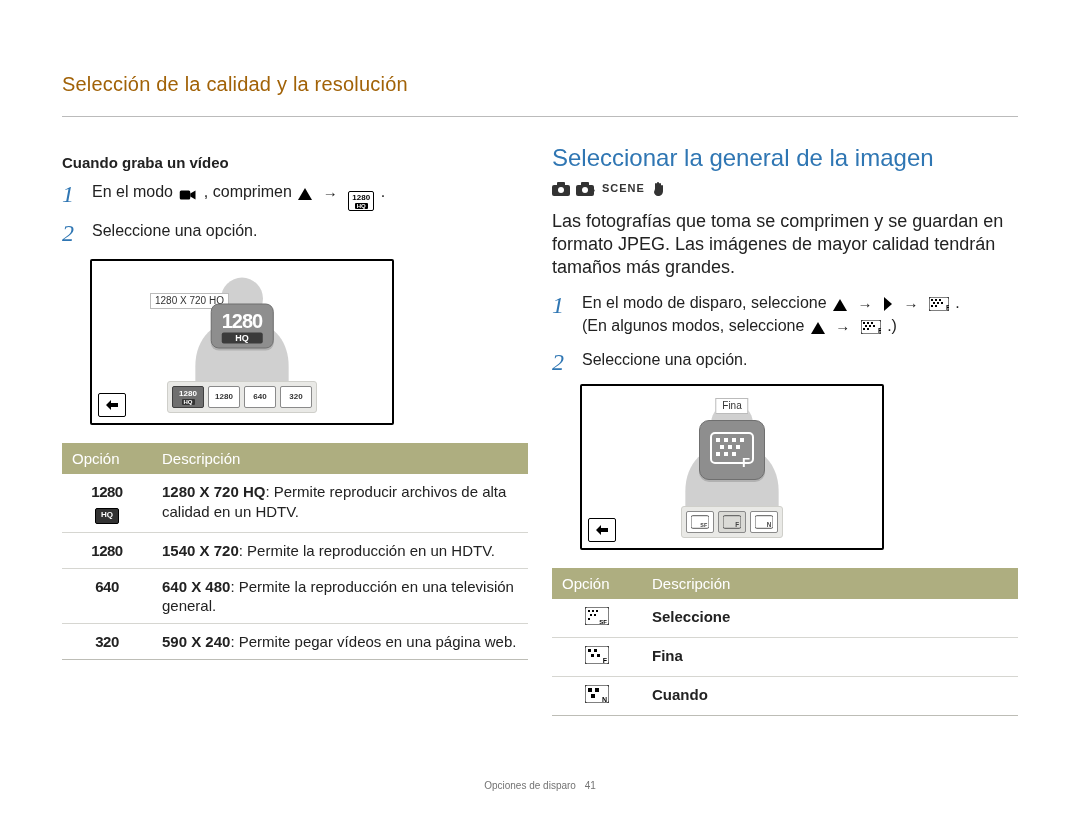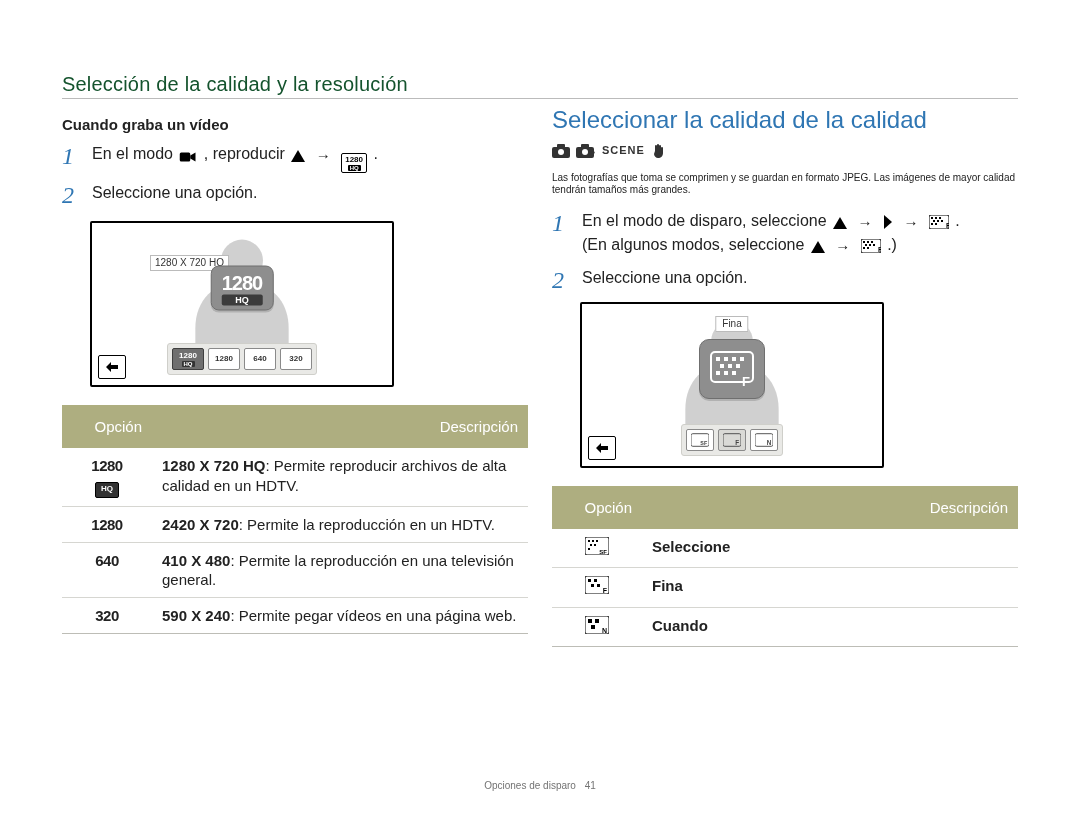--- a/index.html
+++ b/index.html
@@ -11,38 +11,38 @@
     --olive:#aeae80;
     --rule:#bbb;
     --thin:#d6d6d1;
     --offwhite:#e9e9e6;
   }
   html,body{margin:0;padding:0;background:#fff;color:var(--text);
     font-family:Helvetica,Arial,sans-serif;font-size:15px;line-height:1.28;}
   .page{width:var(--page-w);height:var(--page-h);position:relative;
     box-sizing:border-box;padding:72px 62px 0 62px;}
   .page-header{font-family:"Helvetica Neue",Helvetica,Arial,sans-serif;
-    font-weight:300;font-size:20px;color:#14532d;letter-spacing:.2px;
-    border-bottom:1px solid var(--rule);padding-bottom:0;margin-bottom:6px;}
+    font-weight:300;font-size:20px;color:#a16207;letter-spacing:.2px;
+    border-bottom:1px solid var(--rule);padding-bottom:18px;margin-bottom:26px;}
   .cols{display:flex;gap:24px;}
   .col{flex:1 1 0;min-width:0;}
   .subhead{font-weight:700;margin:10px 0 10px;}
   .steps{margin:0;padding:0;list-style:none;}
   .steps li{display:flex;gap:10px;align-items:flex-start;margin:6px 0 10px;}
   .stepnum{font:italic 24px/1 Georgia,"Times New Roman",serif;color:var(--blue);width:20px;flex:0 0 auto;}
   .steptext{flex:1 1 auto;font-size:16px;}
   .inline-icon{display:inline-block;vertical-align:-3px;margin:0 2px;}
   .arrow{display:inline-block;margin:0 4px;font-size:15px;}
   .h2{color:var(--blue);font-weight:400;font-size:24px;margin:0 0 8px;}
   .mode-icons{display:flex;gap:6px;margin:4px 0 8px;color:#333;}
-  .body{font-size:10px;margin:2px 0 14px;}
+  .body{font-size:18px;margin:2px 0 14px;}
   
   table{border-collapse:collapse;width:100%;font-size:15px;}
-  thead th{background:var(--olive);color:#fff;font-weight:400;text-align:right;
-    padding:12px 10px;}
+  thead th{background:var(--olive);color:#fff;font-weight:400;text-align:left;
+    padding:6px 10px;}
   thead th:first-child{width:70px;}
   tbody td{padding:8px 10px;border-bottom:1px solid var(--thin);vertical-align:top;}
   tbody tr:last-child td{border-bottom:1px solid #bdbdb6;}
   .opt-cell{text-align:center;}
   
   .preview{position:relative;border:2px solid #000;border-radius:2px;
     background:#fff;overflow:hidden;}
   .preview.left{width:300px;height:162px;margin:14px 0 18px 28px;}
   .preview.right{width:300px;height:162px;margin:8px 0 18px 28px;}
   .silhouette{position:absolute;left:50%;top:50%;transform:translate(-50%,-56%);
@@ -104,21 +104,21 @@
         <li>
           <span class="stepnum">1</span>
           <span class="steptext">
             <span>En el modo</span>
             <span class="inline-icon">
               <svg class="mini" viewBox="0 0 24 18">
                   <rect x="1" y="3" width="14" height="12" rx="2" fill="#000"></rect>
                   <path d="M15 7l7-4v12l-7-4z" fill="#000"></path>
                 </svg>
             </span>
-            <span>, reproducir</span>
+            <span>, comprimen</span>
             <span class="inline-icon">
               <svg width="14" height="12" viewBox="0 0 14 12">
                   <path d="M7 0l7 12H0z" fill="#000"></path>
                 </svg>
             </span>
             <span class="arrow">→</span>
             <span class="inline-icon mini-res">
               <span class="a">1280</span>
                 <span class="b">HQ</span>
             </span>
@@ -180,45 +180,45 @@
             </td>
             <td>
               <span class="bold">1280 X 720 HQ</span><span>: Permite reproducir archivos de alta calidad en un HDTV.</span>
             </td>
           </tr>
           <tr>
             <td class="opt-cell">
               <span class="opt-label">1280</span>
             </td>
             <td>
-              <span class="bold">2420 X 720</span><span>: Permite la reproducción en un HDTV.</span>
+              <span class="bold">1540 X 720</span><span>: Permite la reproducción en un HDTV.</span>
             </td>
           </tr>
           <tr>
             <td class="opt-cell">
               <span class="opt-label">640</span>
             </td>
             <td>
-              <span class="bold">410 X 480</span><span>: Permite la reproducción en una televisión general.</span>
+              <span class="bold">640 X 480</span><span>: Permite la reproducción en una televisión general.</span>
             </td>
           </tr>
           <tr>
             <td class="opt-cell">
               <span class="opt-label">320</span>
             </td>
             <td>
               <span class="bold">590 X 240</span><span>: Permite pegar vídeos en una página web.</span>
             </td>
           </tr>
         </tbody>
       </table>
     </div>
 
     <div class="col">
-      <h2 class="h2">Seleccionar la calidad de la calidad</h2>
+      <h2 class="h2">Seleccionar la general de la imagen</h2>
       <div class="mode-icons">
         <span><svg width="18" height="14" viewBox="0 0 18 14">
               <rect x="0" y="3" width="18" height="11" rx="2" fill="#333"></rect>
               <rect x="5" y="0" width="8" height="4" rx="1" fill="#333"></rect>
               <circle cx="9" cy="8" r="3" fill="#fff"></circle>
             </svg></span>
         <span><svg width="20" height="14" viewBox="0 0 20 14">
               <rect x="0" y="3" width="18" height="11" rx="2" fill="#333"></rect>
               <rect x="5" y="0" width="8" height="4" rx="1" fill="#333"></rect>
               <circle cx="9" cy="8" r="3" fill="#fff"></circle>

